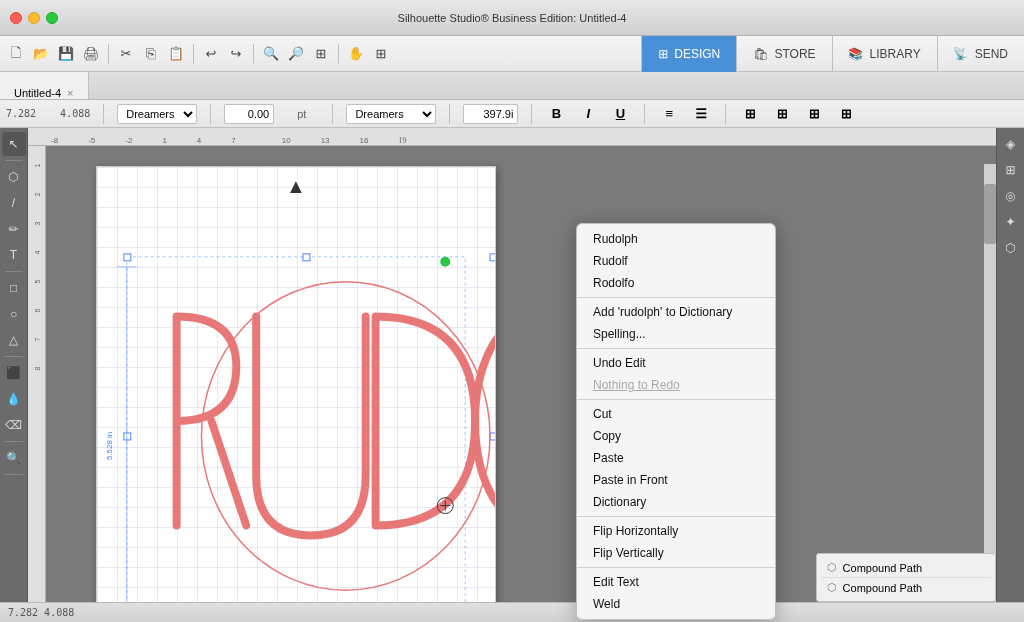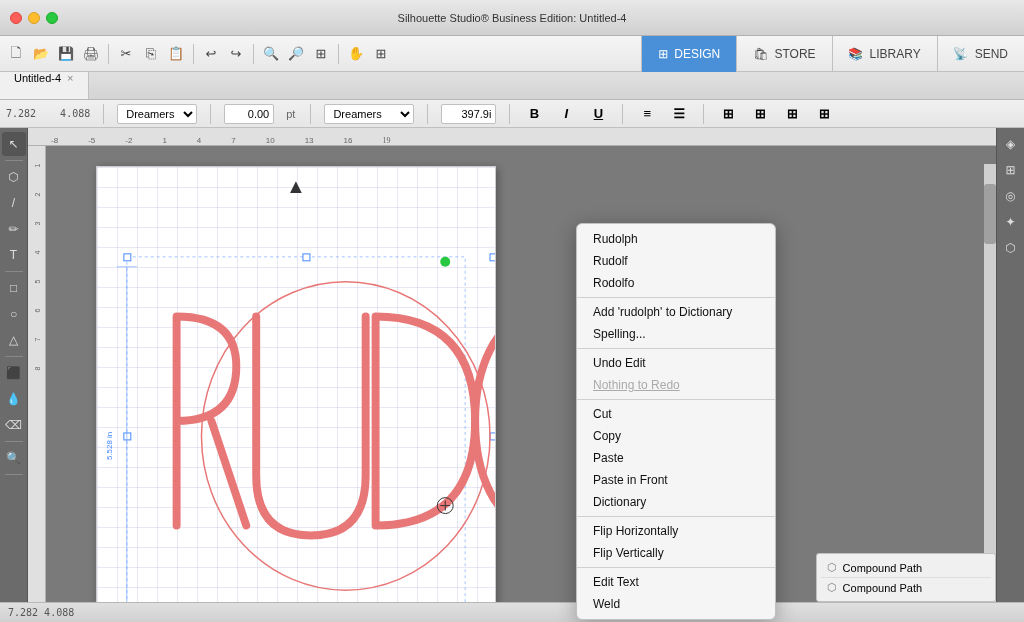--- a/index.html
+++ b/index.html
@@ -81,21 +81,21 @@
     
     .nav-tabs {
       height: 28px;
       background: linear-gradient(180deg, #e0e0e0, #d4d4d4);
       border-bottom: 1px solid #b8b8b8;
       display: flex;
       align-items: stretch;
     }
     .nav-tab {
       display: flex;
-      align-items: flex-start;
+      align-items: flex-end;
       padding: 0 14px;
       font-size: 11px;
       color: #444;
       border-right: 1px solid #c0c0c0;
       cursor: pointer;
       gap: 6px;
     }
     .nav-tab.active {
       background: #f0f0f0;
       color: #000;
@@ -450,21 +450,21 @@
 <div class="format-toolbar">
   <span class="coords-display">7.282</span>
   <span class="format-label" style="margin:0 2px;">  </span>
   <span class="coords-display">4.088</span>
   <div class="toolbar-separator"></div>
   <select class="format-select" style="width:80px;">
     <option>Dreamers</option>
   </select>
   <div class="toolbar-separator"></div>
   <input class="format-input" value="0.00" style="">
-  <span class="format-label" style="margin:0 2px;">pt</span>
+  <span class="format-label" style="margin:0 13px;">pt</span>
   <div class="toolbar-separator"></div>
   <select class="format-select" style="width:90px;">
     <option>Dreamers</option>
   </select>
   <div class="toolbar-separator"></div>
   <input class="format-input" value="397.9i" style="width: 55px;">
   <div class="toolbar-separator"></div>
   <div class="format-btn" style="font-weight:bold;">B</div>
   <div class="format-btn" style="font-style:italic;">I</div>
   <div class="format-btn" style="text-decoration:underline;">U</div>
@@ -508,21 +508,21 @@
 
     <div class="ruler-h">
       <div style="width:18px;"></div>
       <div style="display:flex; align-items:flex-end; height:100%; gap:0;">
         <span style="margin-left:5px; font-size:8px; color:#666;">-8</span>
         <span style="margin-left:30px; font-size:8px; color:#666;">-5</span>
         <span style="margin-left:30px; font-size:8px; color:#666;">-2</span>
         <span style="margin-left:30px; font-size:8px; color:#666;">1</span>
         <span style="margin-left:30px; font-size:8px; color:#666;">4</span>
         <span style="margin-left:30px; font-size:8px; color:#666;">7</span>
-        <span style="margin-left:30px; font-size:8px; color:#666;">10</span>
+        <span style="margin-left:46px; font-size:8px; color:#666;">10</span>
         <span style="margin-left:30px; font-size:8px; color:#666;">13</span>
         <span style="margin-left:30px; font-size:8px; color:#666;">16</span>
         <span style="margin-left:30px; font-size:8px; color:#666;font-family:Liberation Serif, serif;">19</span>
       </div>
     </div>
 
     <div class="ruler-v">
       <div style="margin-top:10px; display:flex; flex-direction:column; gap:22px; padding-left:1px;">
         <span style="font-size:7px; color:#666; transform:rotate(-90deg); white-space:nowrap;">1</span>
         <span style="font-size:7px; color:#666; transform:rotate(-90deg); white-space:nowrap;">2</span>

